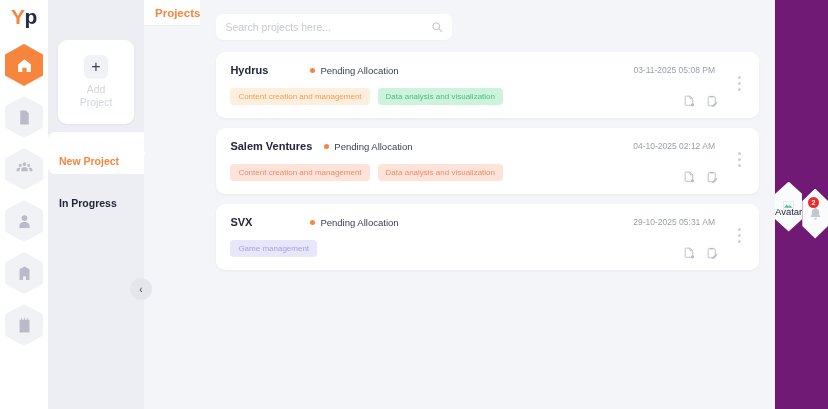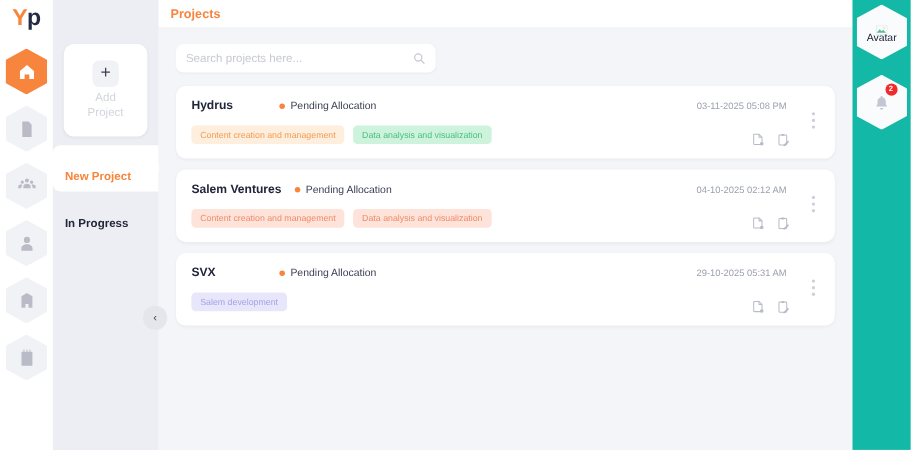--- a/index.html
+++ b/index.html
@@ -104,21 +104,21 @@
     background: #e4e6eb;
     display: flex; align-items: center; justify-content: center;
     color: #3f4457; font-size: 10px;
     cursor: pointer;
     z-index: 8;
   }
 
   
   .main {
     flex: 1 1 auto;
-    display: flex; flex-direction: column;
+    display: flex; flex-direction: row;
     background: #f4f5f8;
     min-width: 0;
     position: relative;
   }
   .topbar {
     height: 26px;
     background: #ffffff;
     display: flex; align-items: center;
     padding-left: 11px;
     font-size: 11.5px; font-weight: 700;
@@ -202,22 +202,22 @@
   .kebab {
     position: absolute; right: 16px; top: 22px;
     display: flex; flex-direction: column; gap: 3px;
     cursor: pointer; padding: 2px;
   }
   .kebab i { width: 3px; height: 3px; border-radius: 50%; background: #ccd0da; display: block; }
 
   
   .rrail {
     width: 53px; flex: 0 0 53px;
-    background: #14b8a6;
-    display: flex; flex-direction: column; align-items: center;
+    background: #701a75;
+    display: flex; align-items: center;
     padding-top: 4px;
     z-index: 6;
   }
   .rhex {
     width: 46px; height: 50px;
     background: #fafbfc;
     clip-path: polygon(50% 0%, 100% 25%, 100% 75%, 50% 100%, 0% 75%, 0% 25%);
     display: flex; flex-direction: column;
     align-items: center; justify-content: center;
     position: relative;
@@ -405,21 +405,21 @@
         <div class="card">
           <div class="cardtop">
             <div class="cardname">SVX</div>
             <div class="status">
               <span class="dot"></span>
               <span class="statuslabel">Pending Allocation</span>
             </div>
           </div>
           <div class="carddate">29-10-2025 05:31 AM</div>
           <div class="tagrow">
-            <span class="tag purple">Salem development</span>
+            <span class="tag purple">Game management</span>
           </div>
           <div class="cardactions">
             <span class="actbtn">
               <svg viewBox="0 0 24 24" fill="none" stroke="#b7bbc6" stroke-width="1.7" stroke-linejoin="round">
                 <path d="M5 2h8l5 5v11a1 1 0 0 1-1 1H5a1 1 0 0 1-1-1V3a1 1 0 0 1 1-1z"></path>
                 <path d="M13 2v5h5"></path>
                   <circle cx="17.5" cy="18" r="3" fill="#b7bbc6" stroke="none"></circle>
               </svg>
             </span>
             <span class="actbtn">

